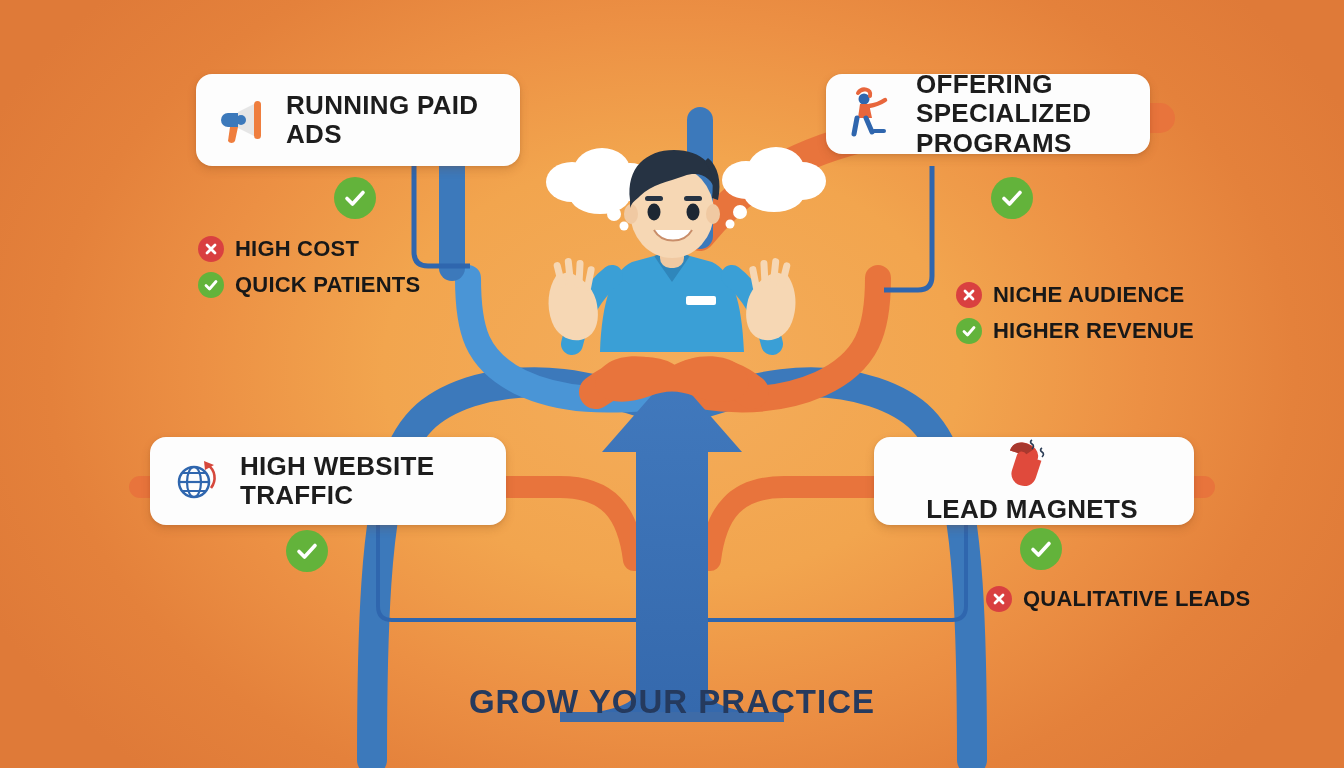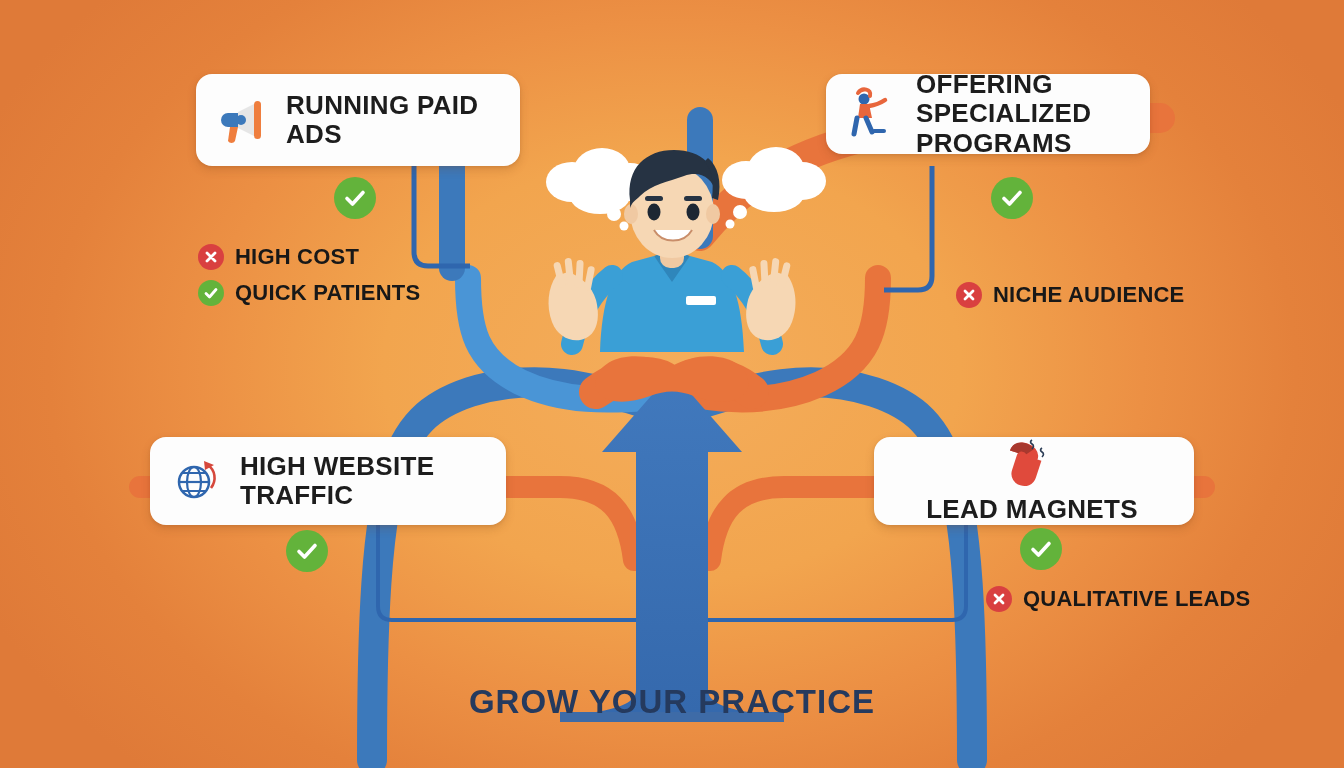--- a/index.html
+++ b/index.html
@@ -50,21 +50,21 @@
   .bicon{flex:0 0 auto;width:26px;height:26px;border-radius:50%;margin-right:11px;
          display:flex;align-items:center;justify-content:center;}
   .bicon.x{background:#d94040;}
   .bicon.v{background:#63b33b;}
   .bicon svg{display:block;}
   .blabel{
     font-family:"Liberation Sans", sans-serif;
     font-weight:700;font-size:22px;letter-spacing:.2px;color:#181818;
     text-transform:uppercase;white-space:nowrap;
   }
-  #b-ads     {left:198px; top:244px;}
+  #b-ads     {left:198px; top:236px;}
   #b-prog    {left:956px; top:246px;margin-top:36px;}
   #b-traffic {left:156px; top:592px;}
   #b-magnets {left:986px; top:586px;}
 
   
   .bigcheck{position:absolute;width:42px;height:42px;border-radius:50%;
             background:#63b33b;display:flex;align-items:center;justify-content:center;}
   #chk-ads{left:334px;top:177px;}
   #chk-prog{left:991px;top:177px;}
   #chk-traffic{left:286px;top:530px;}
@@ -306,20 +306,28 @@
 
   <div class="bullets" id="b-prog">
     <div class="brow">
       <span class="bicon x">
         <svg width="16" height="16" viewBox="0 0 16 16">
             <path d="M4 4 L12 12 M12 4 L4 12" stroke="#fff" stroke-width="2.8" stroke-linecap="round"></path>
           </svg>
       </span>
       <span class="blabel">NICHE AUDIENCE</span>
     </div>
+    <div class="brow">
+      <span class="bicon v">
+        <svg width="16" height="16" viewBox="0 0 16 16">
+            <path d="M3 8.5 L6.5 12 L13 4.5" fill="none" stroke="#fff" stroke-width="2.8" stroke-linecap="round" stroke-linejoin="round"></path>
+          </svg>
+      </span>
+      <span class="blabel">HIGHER REVENUE</span>
+    </div>
   </div>
 
 
   <div class="bullets" id="b-magnets">
     <div class="brow">
       <span class="bicon x">
         <svg width="16" height="16" viewBox="0 0 16 16">
             <path d="M4 4 L12 12 M12 4 L4 12" stroke="#fff" stroke-width="2.8" stroke-linecap="round"></path>
           </svg>
       </span>

